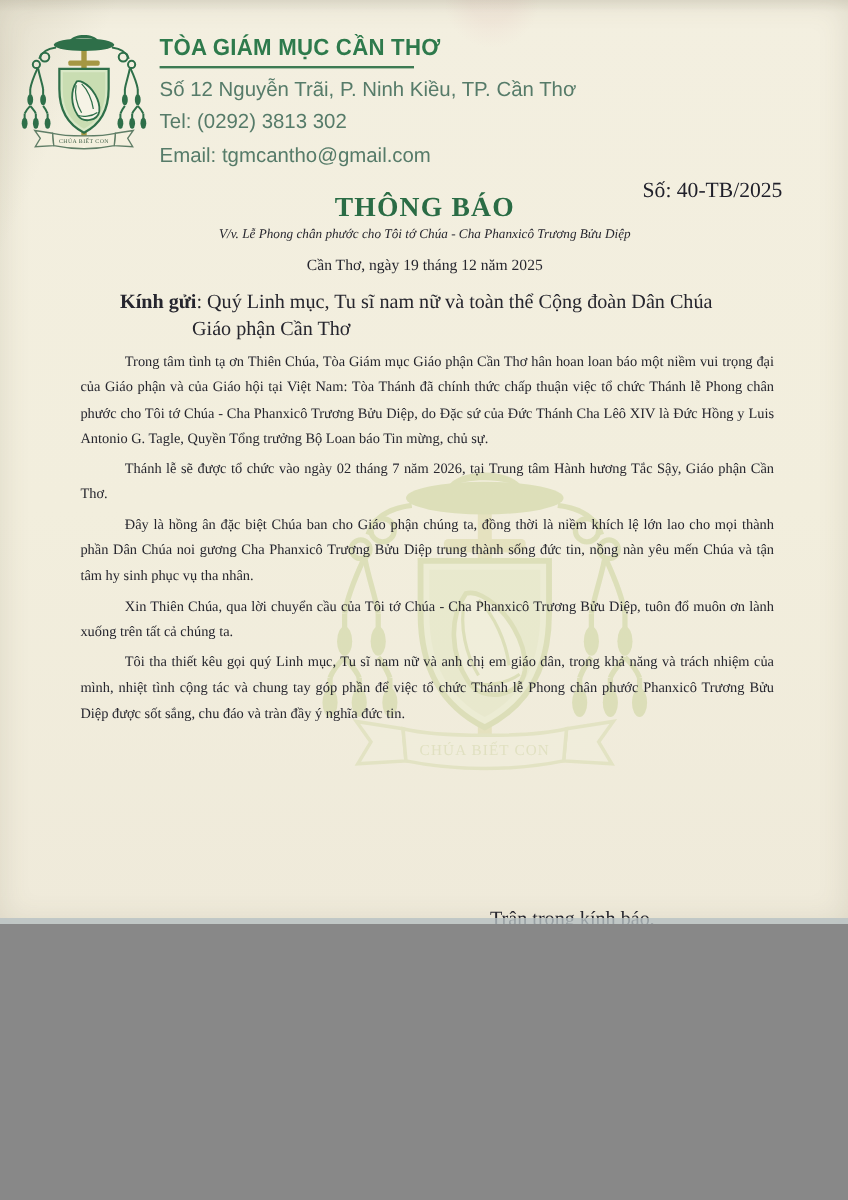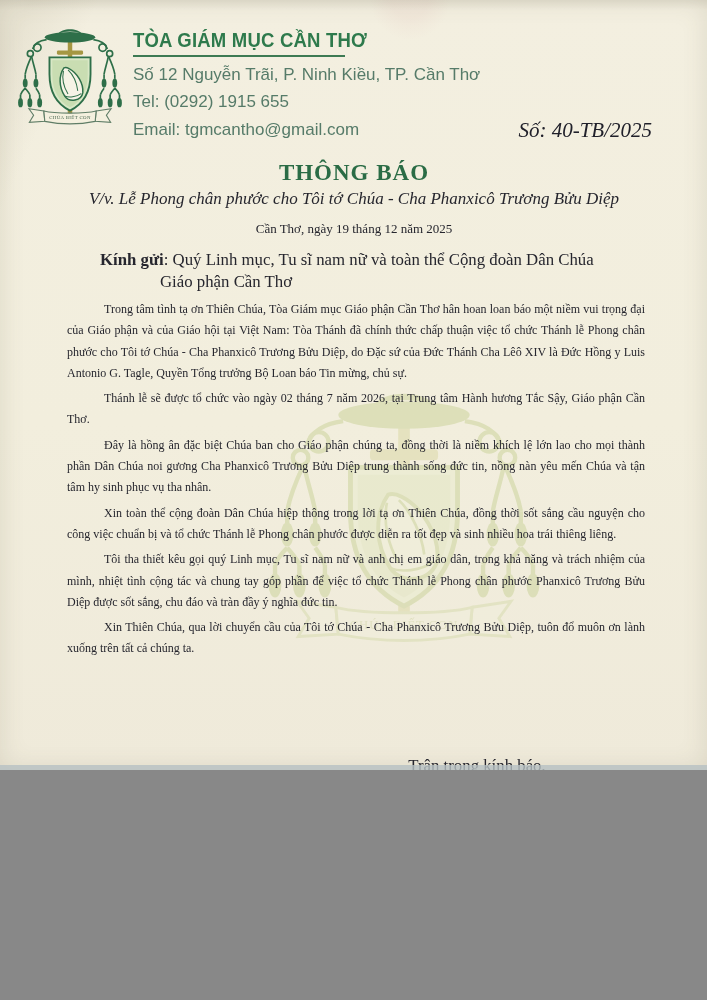--- a/index.html
+++ b/index.html
@@ -20,25 +20,25 @@
   
   .crest-header{--cMain:#2e6f49;--cShield:#d9e8c6;--cShieldIn:#c9ddb2;--cCross:#a59743;--cBanner:#f4f0de;--cBannerLine:#5f7d66;--cMotto:#3f5f48;--cHands:#f6f3e6;}
   .crest-watermark{--cMain:#ccd49d;--cShield:#e9ecce;--cShieldIn:#e2e6c2;--cCross:#dcd9a8;--cBanner:#f0eedb;--cBannerLine:#d8dcb0;--cMotto:#d4d8ac;--cHands:#f0efd9;opacity:.55;}
   
   .crest{position:absolute;left:14px;top:20px;}
   .watermark{position:absolute;left:258px;top:370px;pointer-events:none;}
   .org{position:absolute;left:133px;top:29px;width:360px;font-family:"Liberation Sans","DejaVu Sans",sans-serif;}
   .org-name{font-size:19.5px;font-weight:bold;color:#2e7a4c;letter-spacing:.2px;transform:scaleX(.95);transform-origin:left center;white-space:nowrap;margin:0;}
   .org-rule{width:212px;height:2px;background:#3d7a53;margin-top:3px;}
   .org-line{font-size:17px;color:#567b69;margin-top:7.5px;white-space:nowrap;}
-  .ref-number{position:absolute;top:118px;right:55px;font-style:italic;font-size:21px;color:#20202a;}
+  .ref-number{position:absolute;top:148px;right:55px;font-size:18px;color:#20202a;}
   
   .letter{position:absolute;left:63px;right:62px;top:160px;}
   .doc-title{text-align:center;font-size:23px;font-weight:bold;color:#2a6c45;letter-spacing:1px;margin:0;}
-  .doc-subject{text-align:center;font-style:italic;font-size:17px;margin-top:3px;}
+  .doc-subject{text-align:center;font-style:italic;font-size:11px;margin-top:3px;}
   .doc-dateline{text-align:center;font-size:13px;margin-top:12px;}
   .salutation{margin-top:12px;font-size:16.8px;line-height:21.5px;}
   .salutation .l1{padding-left:37px;}
   .salutation .l2{padding-left:97px;}
   .salutation b{font-weight:bold;margin-top:25px;}
   .body-par{font-size:12px;line-height:21.3px;text-align:justify;text-indent:37px;margin:4px 0 0 4px;}
   .body-par:first-of-type{margin-top:7px;}
   
   .closing{position:absolute;left:315px;right:62px;top:756px;text-align:center;}
   .regards{font-size:16.8px;padding-right:6px;}
@@ -115,42 +115,41 @@
   </svg>
 
   <svg class="crest crest-header" width="112" height="114" viewBox="0 0 120 122">
     <use href="#crest"></use>
   </svg>
 
   <div class="org">
     <div class="org-name">TÒA GIÁM MỤC CẦN THƠ</div>
     <div class="org-rule"></div>
     <div class="org-line">Số 12 Nguyễn Trãi, P. Ninh Kiều, TP. Cần Thơ</div>
-    <div class="org-line">Tel: (0292) 1915 655</div>
+    <div class="org-line">Tel: (0292) 3813 302</div>
     <div class="org-line">Email: tgmcantho@gmail.com</div>
   </div>
 
   <div class="ref-number">Số: 40-TB/2025</div>
 
   <div class="letter">
     <div class="doc-title">THÔNG BÁO</div>
     <div class="doc-subject">V/v. Lễ Phong chân phước cho Tôi tớ Chúa - Cha Phanxicô Trương Bửu Diệp</div>
     <div class="doc-dateline">Cần Thơ, ngày 19 tháng 12 năm 2025</div>
 
     <div class="salutation">
       <div class="l1"><b>Kính gửi</b><span>: Quý Linh mục, Tu sĩ nam nữ và toàn thể Cộng đoàn Dân Chúa</span></div>
       <div class="l2">Giáo phận Cần Thơ</div>
     </div>
 
     <p class="body-par">Trong tâm tình tạ ơn Thiên Chúa, Tòa Giám mục Giáo phận Cần Thơ hân hoan loan báo một niềm vui trọng đại của Giáo phận và của Giáo hội tại Việt Nam: Tòa Thánh đã chính thức chấp thuận việc tổ chức Thánh lễ Phong chân phước cho Tôi tớ Chúa - Cha Phanxicô Trương Bửu Diệp, do Đặc sứ của Đức Thánh Cha Lêô XIV là Đức Hồng y Luis Antonio G. Tagle, Quyền Tổng trưởng Bộ Loan báo Tin mừng, chủ sự.</p>
     <p class="body-par">Thánh lễ sẽ được tổ chức vào ngày 02 tháng 7 năm 2026, tại Trung tâm Hành hương Tắc Sậy, Giáo phận Cần Thơ.</p>
     <p class="body-par">Đây là hồng ân đặc biệt Chúa ban cho Giáo phận chúng ta, đồng thời là niềm khích lệ lớn lao cho mọi thành phần Dân Chúa noi gương Cha Phanxicô Trương Bửu Diệp trung thành sống đức tin, nồng nàn yêu mến Chúa và tận tâm hy sinh phục vụ tha nhân.</p>
-    <p class="body-par">Xin toàn thể cộng đoàn Dân Chúa hiệp thông trong lời tạ ơn Thiên Chúa, đồng thời sốt sắng cầu nguyện cho công việc chuẩn bị và tổ chức Thánh lễ Phong chân phước được diễn ra tốt đẹp và sinh nhiều hoa trái thiêng liêng.</p>
+    <p class="body-par">Xin Thiên Chúa, qua lời chuyển cầu của Tôi tớ Chúa - Cha Phanxicô Trương Bửu Diệp, tuôn đổ muôn ơn lành xuống trên tất cả chúng ta.</p>
     <p class="body-par">Tôi tha thiết kêu gọi quý Linh mục, Tu sĩ nam nữ và anh chị em giáo dân, trong khả năng và trách nhiệm của mình, nhiệt tình cộng tác và chung tay góp phần để việc tổ chức Thánh lễ Phong chân phước Phanxicô Trương Bửu Diệp được sốt sắng, chu đáo và tràn đầy ý nghĩa đức tin.</p>
-    <p class="body-par">Xin Thiên Chúa, qua lời chuyển cầu của Tôi tớ Chúa - Cha Phanxicô Trương Bửu Diệp, tuôn đổ muôn ơn lành xuống trên tất cả chúng ta.</p>
   </div>
 
   <div class="closing">
     <div class="regards">Trân trọng kính báo,</div>
 
     <div class="sig-area">
 
       <svg class="seal-svg" width="122" height="122" viewBox="0 0 130 130">
         <defs>
           <path id="sealTopArc" d="M17,76 A49,49 0 1 1 113,76"></path>

